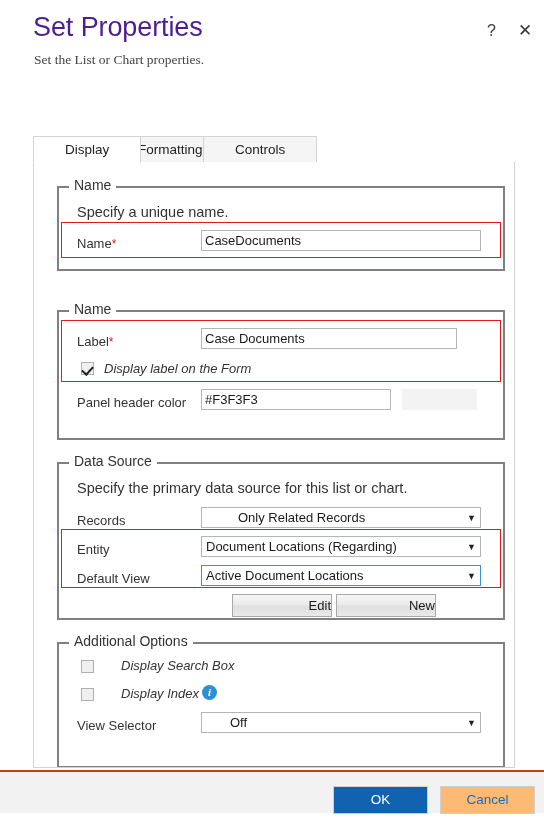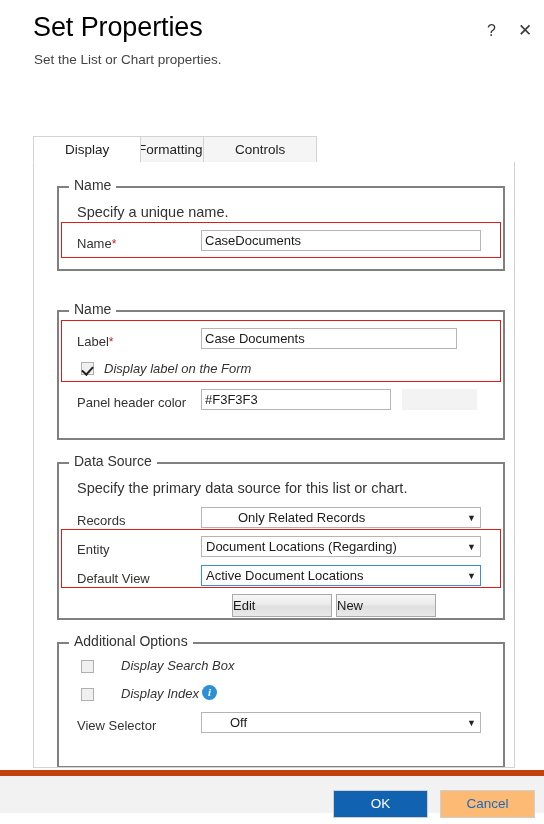--- a/index.html
+++ b/index.html
@@ -13,26 +13,26 @@
   .dialog {
     position: relative;
     width: 544px; height: 824px;
     background: #ffffff;
   }
 
   
   .header { position: absolute; left: 0; top: 0; width: 544px; height: 110px; }
   .title {
     position: absolute; left: 33px; top: 12px;
-    font-size: 27px; color: #000000; font-weight: 400;
+    font-size: 27px; color: #4c1d95; font-weight: 400;
     letter-spacing: -0.1px; white-space: nowrap;
   }
   .subtitle {
     position: absolute; left: 34px; top: 52px;
-    font-size: 13.5px; color: #444444; white-space: nowrap;
+    font-size: 13.5px; color: #444444; white-space: nowrap; font-family: Liberation Serif, serif;
   }
   .hdr-btn {
     position: absolute; top: 22px;
     font-size: 17px; color: #3b3b3b; line-height: 18px;
     cursor: pointer; user-select: none;
   }
   .hdr-help { left: 487px; font-size: 16px; }
   .hdr-close { left: 518px; font-size: 17px; }
 
   
@@ -152,21 +152,21 @@
     background: #f3f3f3;
     border: none;
   }
 
   .btn {
     position: absolute;
     height: 23px;
     border: 1px solid #a9a9a9;
     background: linear-gradient(to bottom, #f6f6f6 0%, #eaeaea 48%, #dfdfdf 52%, #e9e9e9 100%);
     font-size: 13px; color: #1a1a1a;
-    text-align: left; line-height: 21px;
+    text-align: right; line-height: 21px;
     cursor: pointer;
   }
 
   .info-icon {
     position: absolute;
     width: 15px; height: 15px; border-radius: 50%;
     background: #2e8fd4; color: #ffffff;
     font-size: 11px; font-weight: bold; font-style: italic;
     text-align: center; line-height: 15px;
     font-family: "Liberation Serif", serif;
@@ -178,21 +178,21 @@
     position: absolute;
     border: 1px solid #e01b1b;
     pointer-events: none;
   }
 
   
   .footer {
     position: absolute; left: 0; top: 770px;
     width: 544px; height: 43px;
     background: #f2f2f2;
-    border-top: 6px solid #c2410c;
+    border-top: 2px solid #c2410c;
   }
   .fbtn {
     position: absolute; top: 14px;
     width: 95px; height: 28px;
     font-size: 13.5px; text-align: center; line-height: 26px;
     cursor: pointer; user-select: none;
   }
   .fbtn-ok {
     left: 333px;
     background: #1162b0; color: #ffffff;

